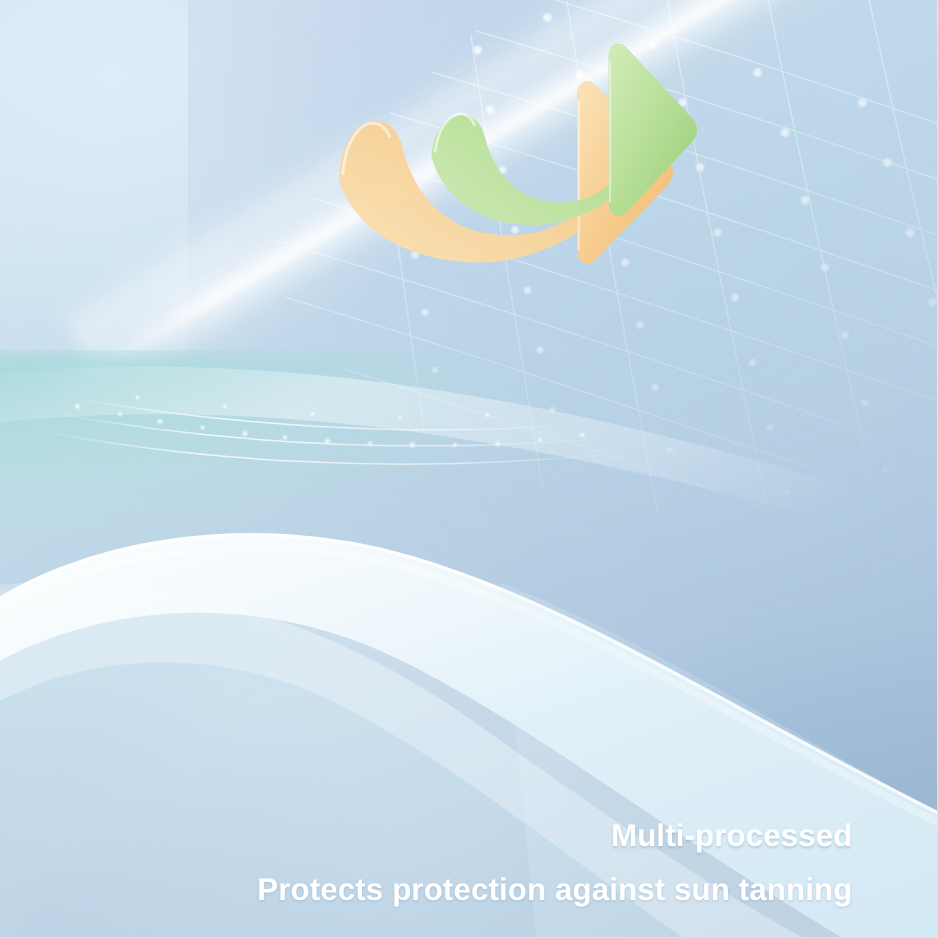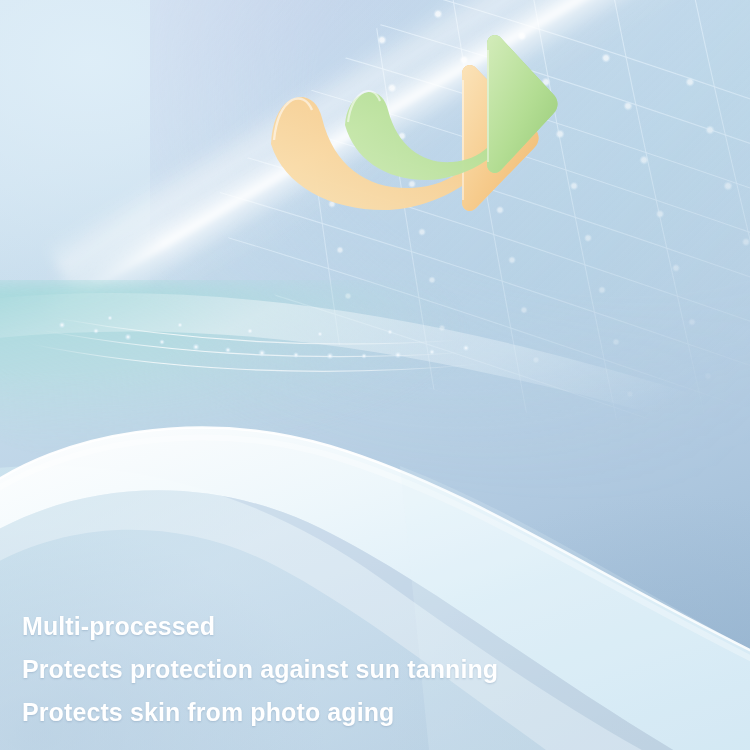--- a/index.html
+++ b/index.html
@@ -6,20 +6,21 @@
   html,body{margin:0;padding:0;background:#ffffff;}
   *{box-sizing:border-box;}
 
   #banner{
     position:relative;
     width:750px;
     height:750px;
     overflow:hidden;
     font-family:"Liberation Sans", sans-serif;
     background:#bcd2e6;
+    text-align:right;
   }
 
   
   .layer{position:absolute;inset:0;pointer-events:none;}
 
   #sky-base{
     background:
       linear-gradient(160deg,
         #d6e6f2 0%,
         #cfe2f0 18%,
@@ -394,16 +395,15 @@
       <path d="M -20,540 C 80,478 210,474 320,528 C 430,582 540,672 690,760
                L 560,760 C 450,682 360,610 276,566 C 176,514 64,520 -20,572 Z" fill="#ffffff" opacity="0.30"></path>
 
       <path d="M 770,660 C 640,592 520,512 400,466 L 430,760 L 770,760 Z" fill="#e8f3fa" opacity="0.20"></path>
     </svg>
   </div>
 
   <div id="copy">
     <span class="copy-line">Multi-processed</span>
     <span class="copy-line">Protects protection against sun tanning</span>
-    <span class="copy-line">Protects skin from photo aging</span>
   </div>
 
 </div>
 
 </body></html>

